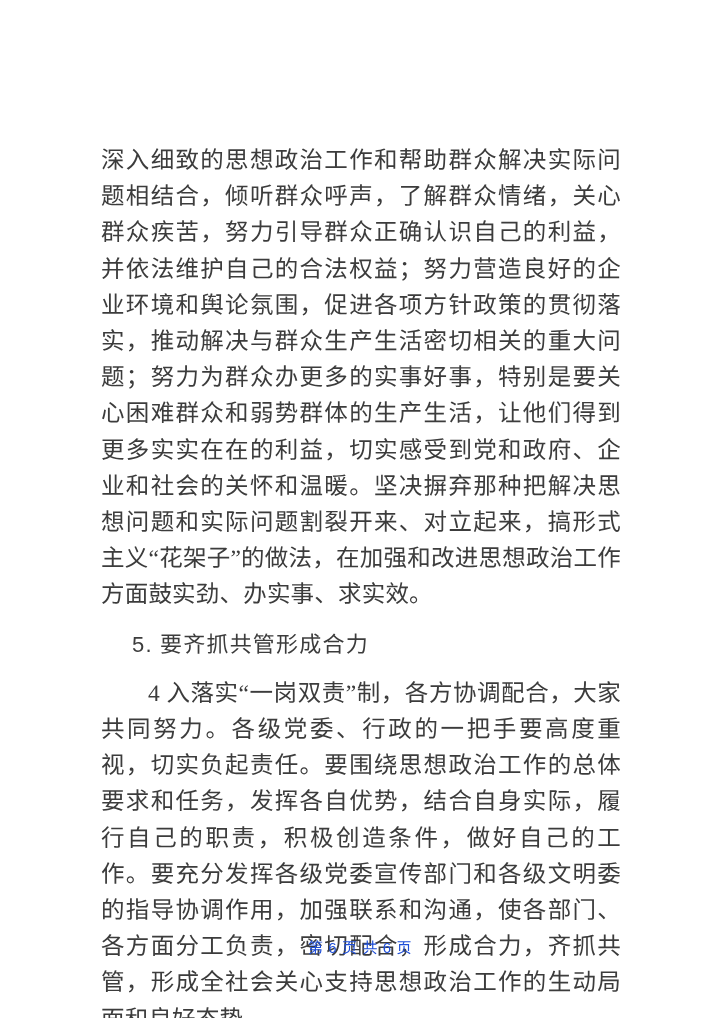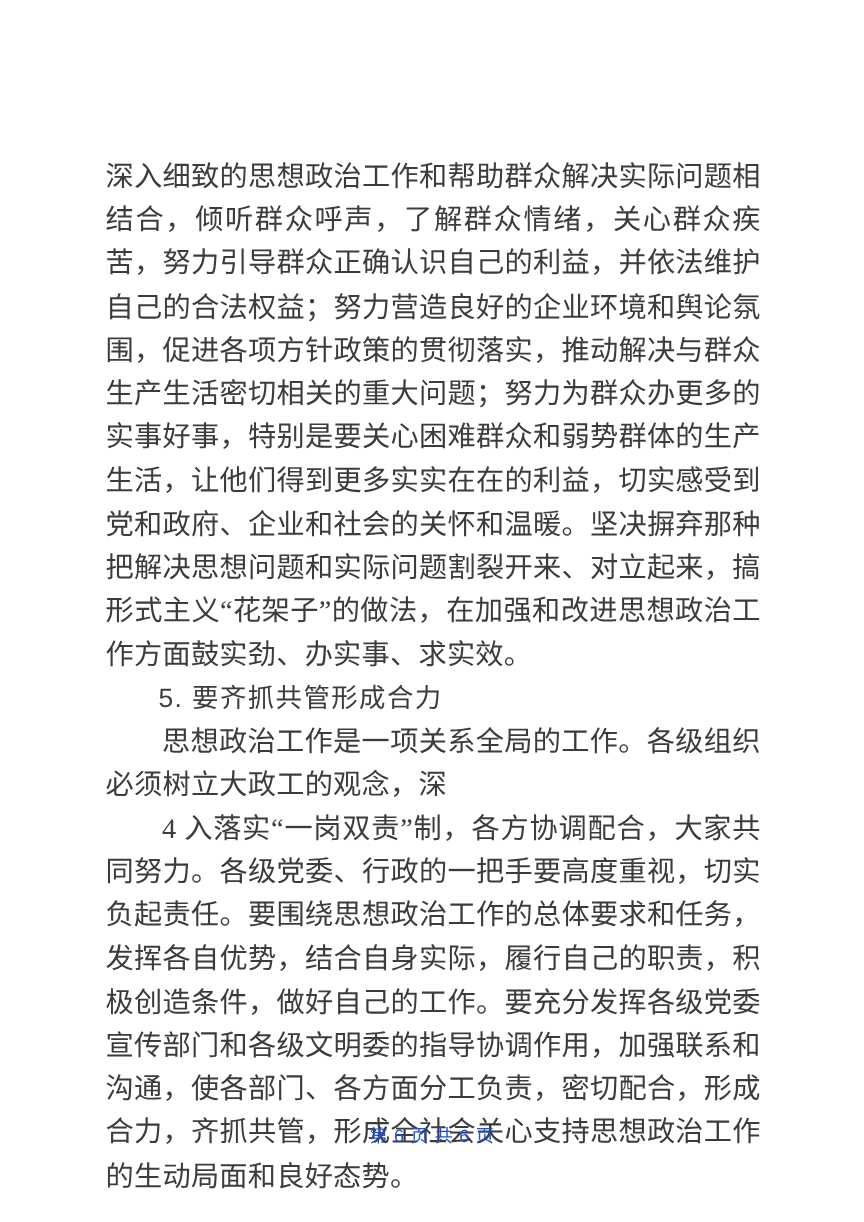--- a/index.html
+++ b/index.html
@@ -19,21 +19,21 @@
     overflow: hidden;
     box-sizing: border-box;
   }
   .doc-body {
     position: absolute;
     left: 88px;
     top: 130px;
     width: 546px;
   }
   .para {
-    margin: 0;
+    margin: 13px;
     font-family: "Liberation Serif", "DejaVu Serif", serif;
     font-size: 23.5px;
     line-height: 36.2px;
     color: #3c3c3c;
     text-align: justify;
     text-justify: inter-character;
     letter-spacing: 0.2px;
     -webkit-font-smoothing: antialiased;
     text-rendering: geometricPrecision;
   }
@@ -72,21 +72,20 @@
 <body>
 
 <div class="page">
 
   <div class="doc-body">
 
     <p class="para continuation">深入细致的思想政治工作和帮助群众解决实际问题相结合，倾听群众呼声，了解群众情绪，关心群众疾苦，努力引导群众正确认识自己的利益，并依法维护自己的合法权益；努力营造良好的企业环境和舆论氛围，促进各项方针政策的贯彻落实，推动解决与群众生产生活密切相关的重大问题；努力为群众办更多的实事好事，特别是要关心困难群众和弱势群体的生产生活，让他们得到更多实实在在的利益，切实感受到党和政府、企业和社会的关怀和温暖。坚决摒弃那种把解决思想问题和实际问题割裂开来、对立起来，搞形式主义“花架子”的做法，在加强和改进思想政治工作方面鼓实劲、办实事、求实效。</p>
 
     <p class="heading-num">5. 要齐抓共管形成合力</p>
 
-    <p class="para indent2">思想政治工作是一项关系全局的工作。各级组织必须树立大政工的观念，深</p>
 
     <p class="para indent2">4 入落实“一岗双责”制，各方协调配合，大家共同努力。各级党委、行政的一把手要高度重视，切实负起责任。要围绕思想政治工作的总体要求和任务，发挥各自优势，结合自身实际，履行自己的职责，积极创造条件，做好自己的工作。要充分发挥各级党委宣传部门和各级文明委的指导协调作用，加强联系和沟通，使各部门、各方面分工负责，密切配合，形成合力，齐抓共管，形成全社会关心支持思想政治工作的生动局面和良好态势。</p>
 
   </div>
 
   <div class="page-footer">
     <span class="footer-text">第 6 页  共 6 页</span>
   </div>
 
 </div>

